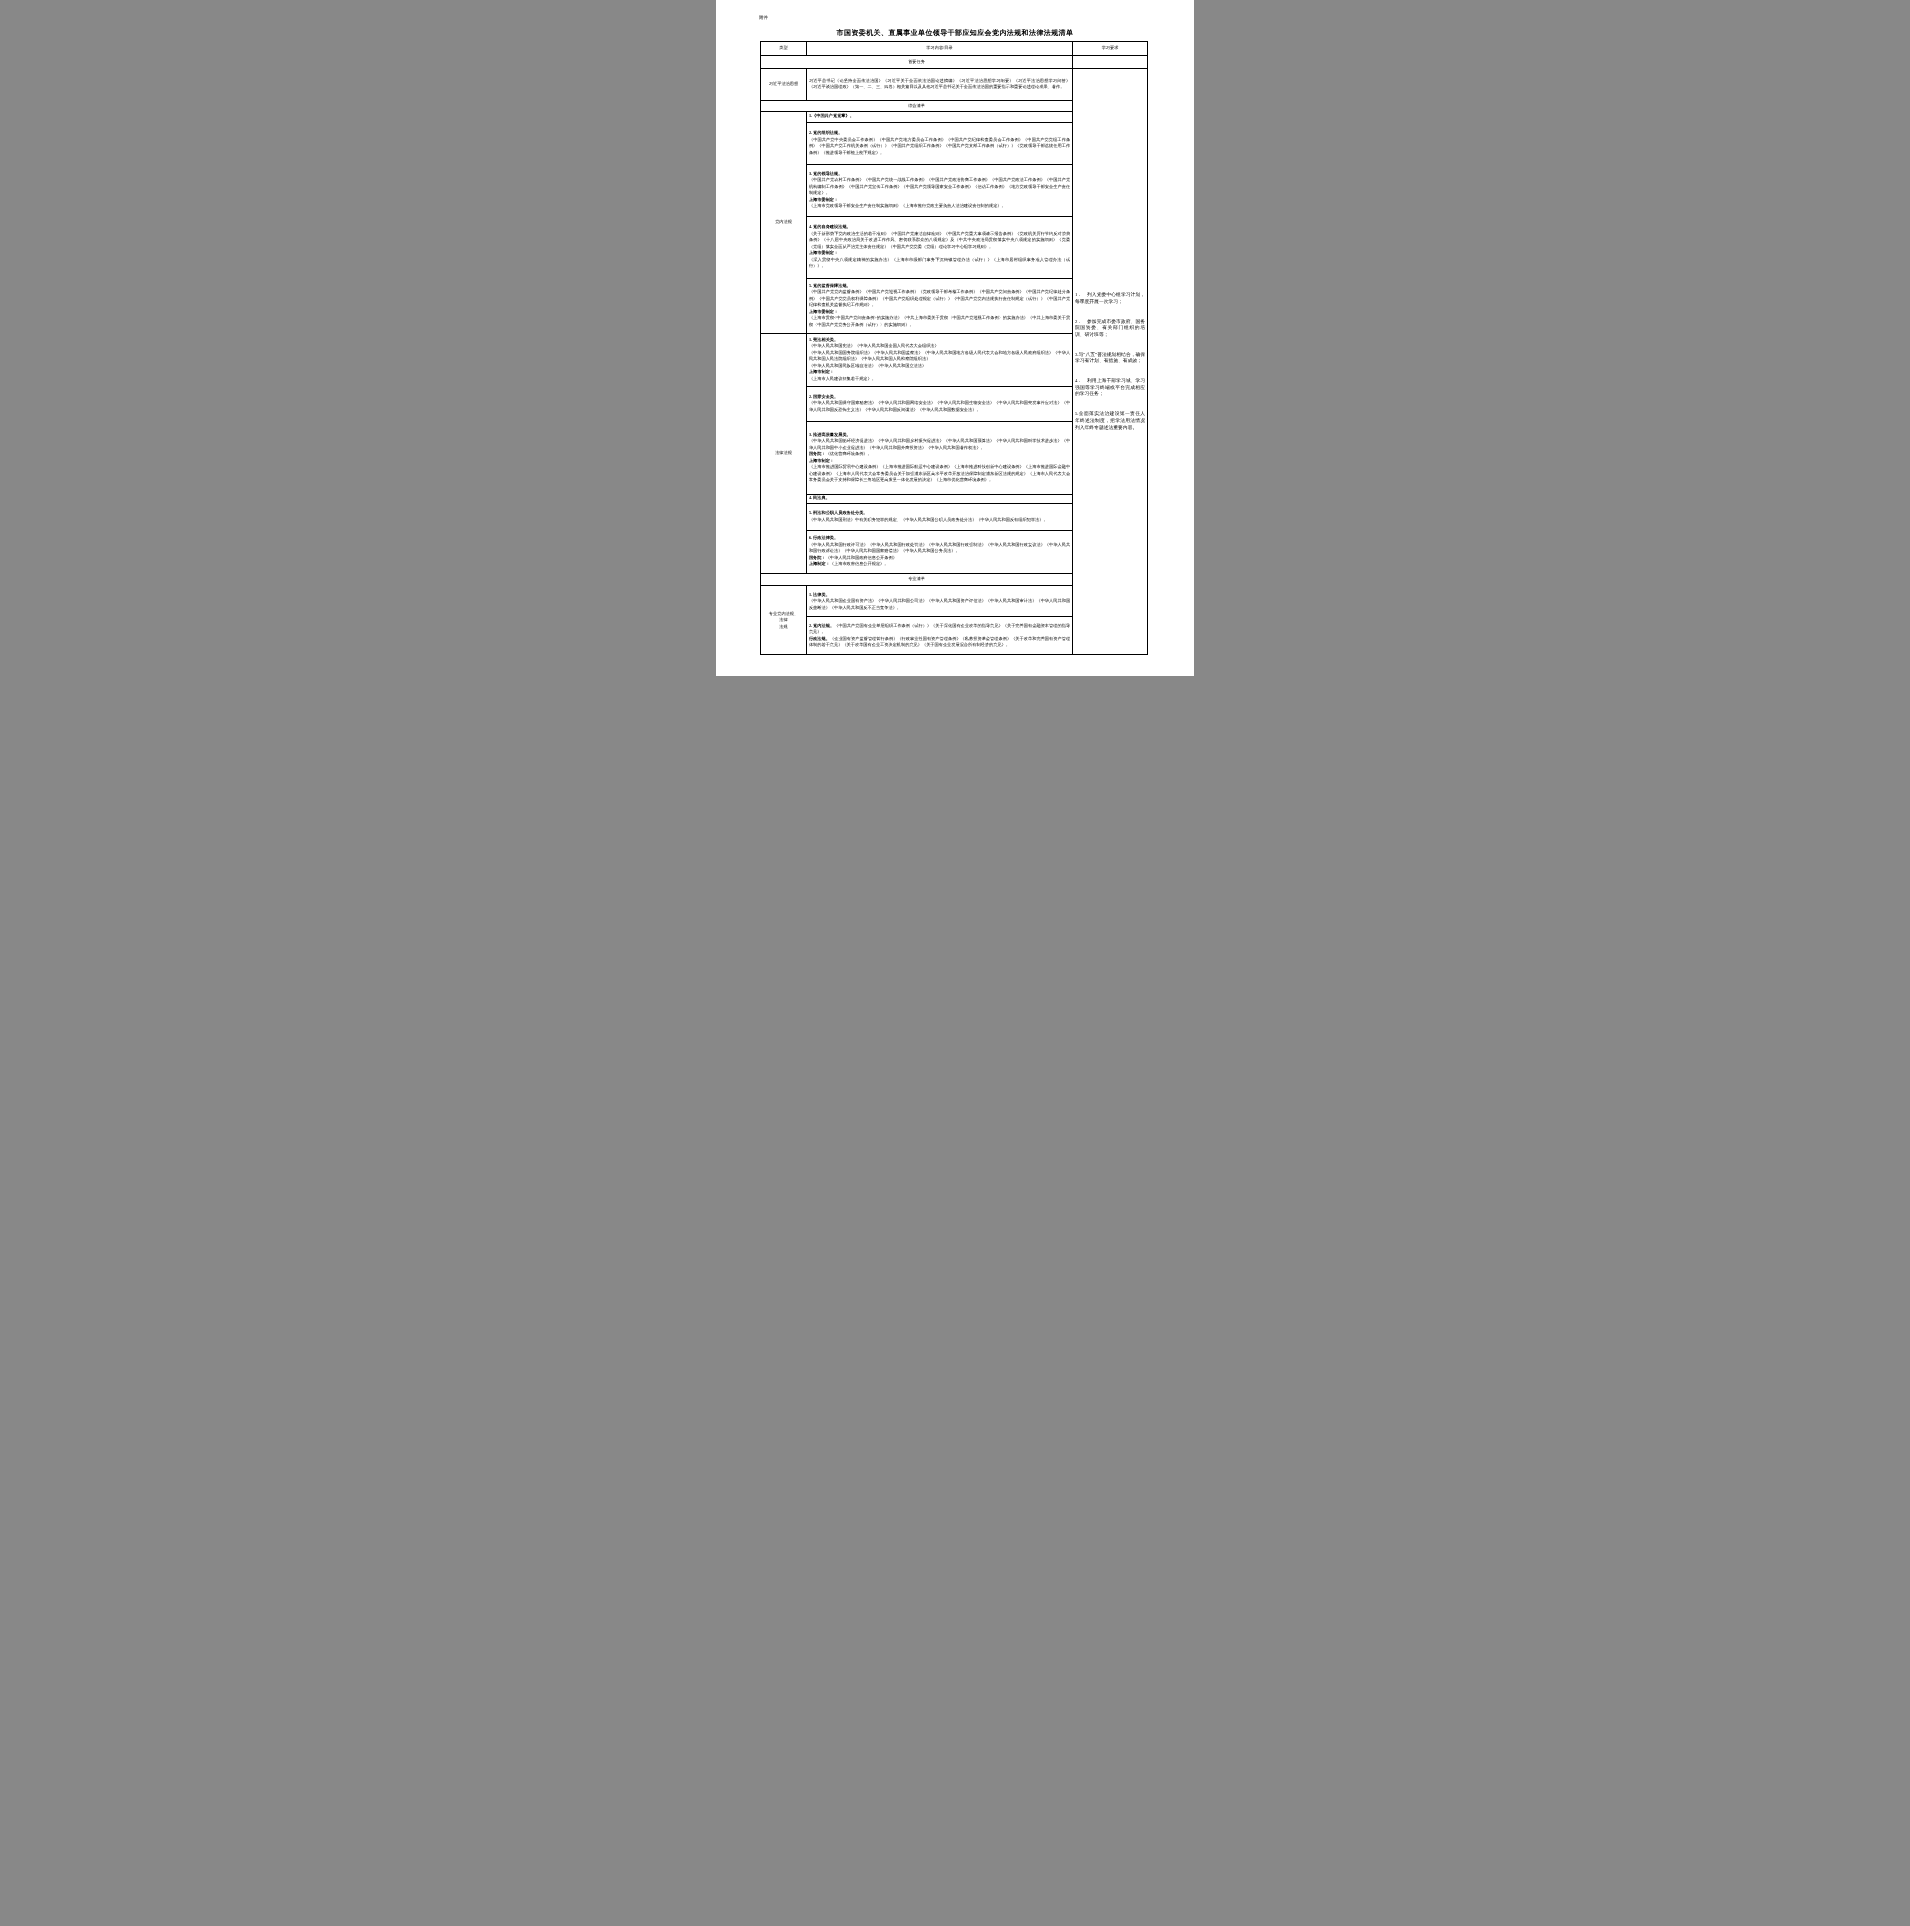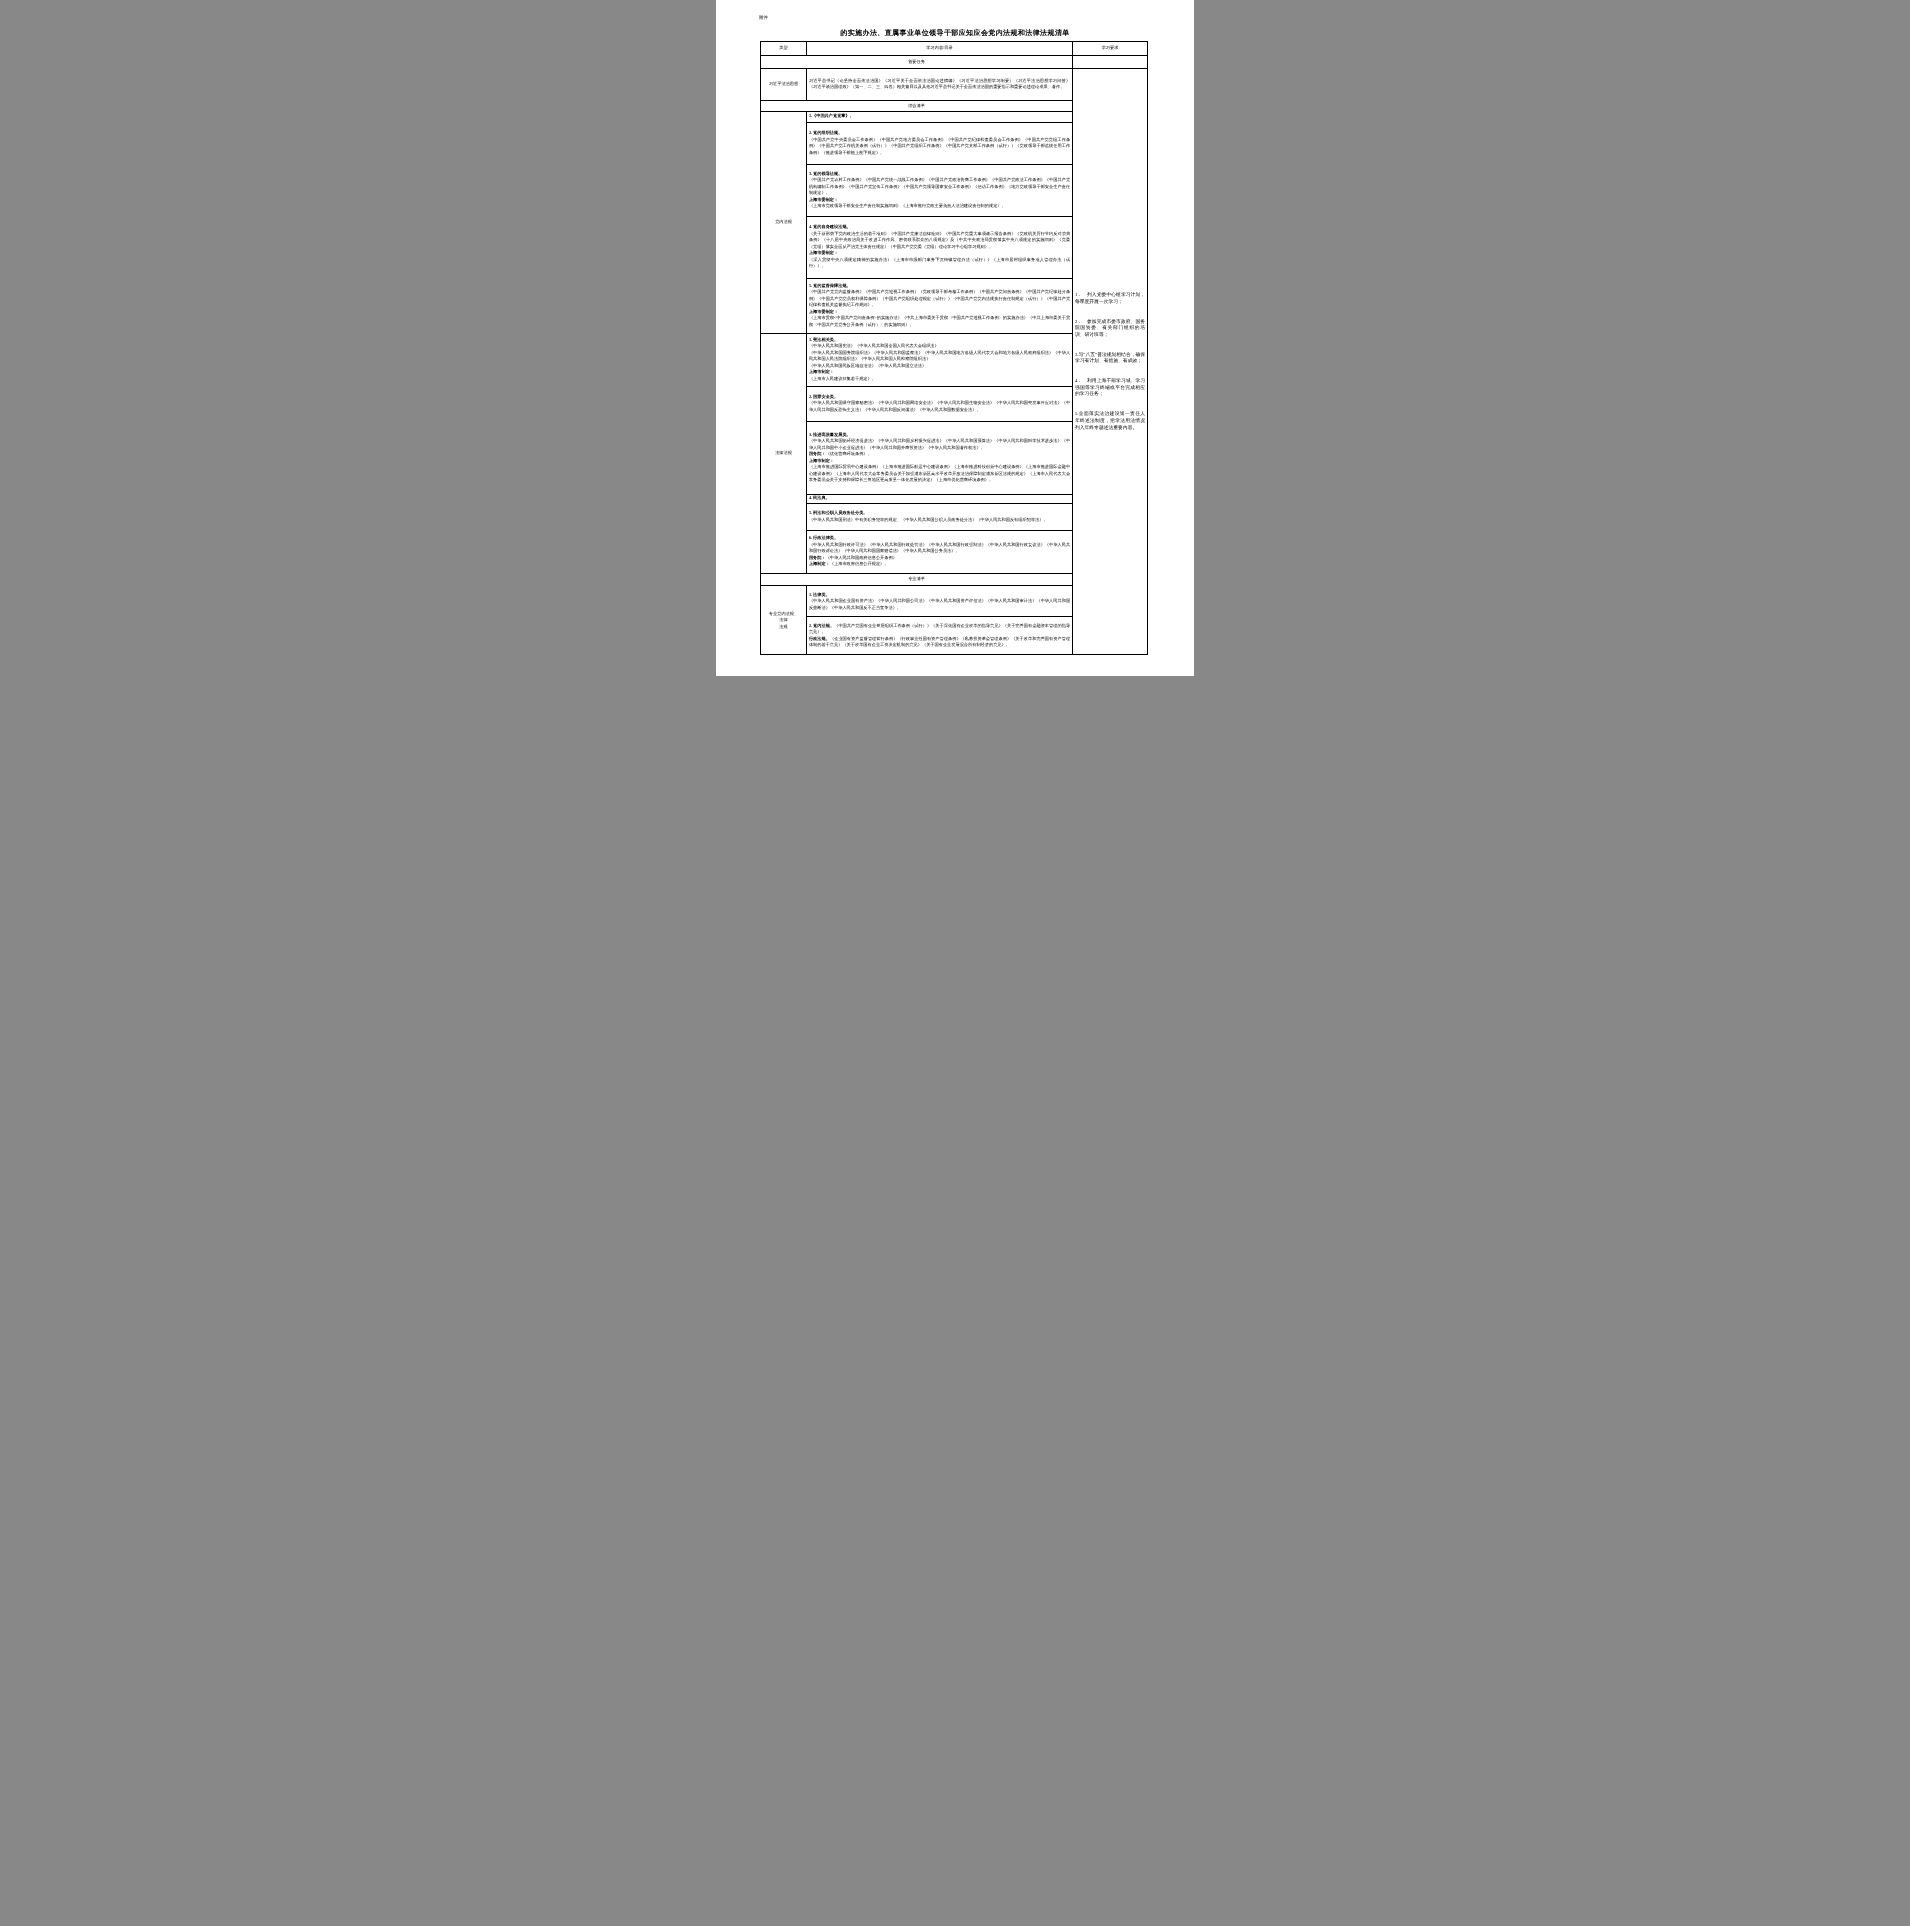--- a/index.html
+++ b/index.html
@@ -21,21 +21,21 @@
   td.req{padding:1.5px 2.7px;}
   .req-p{font-size:4.8px;line-height:6.7px;text-align:justify;margin:0 0 13px 0;}
   .req-p:last-child{margin-bottom:0;}
   .ln{margin:0;}
 </style>
 </head>
 <body>
 
 <div class="page">
   <div class="attachment">附件</div>
-  <div class="doc-title">的实施办法、直属事业单位领导干部应知应会党内法规和法律法规清单</div>
+  <div class="doc-title">市国资委机关、直属事业单位领导干部应知应会党内法规和法律法规清单</div>
 
   <table class="main">
     <colgroup>
         <col class="c1">
         <col class="c2">
         <col class="c3">
       </colgroup>
 
     <tbody>
         <tr style="height:14.3px;">

